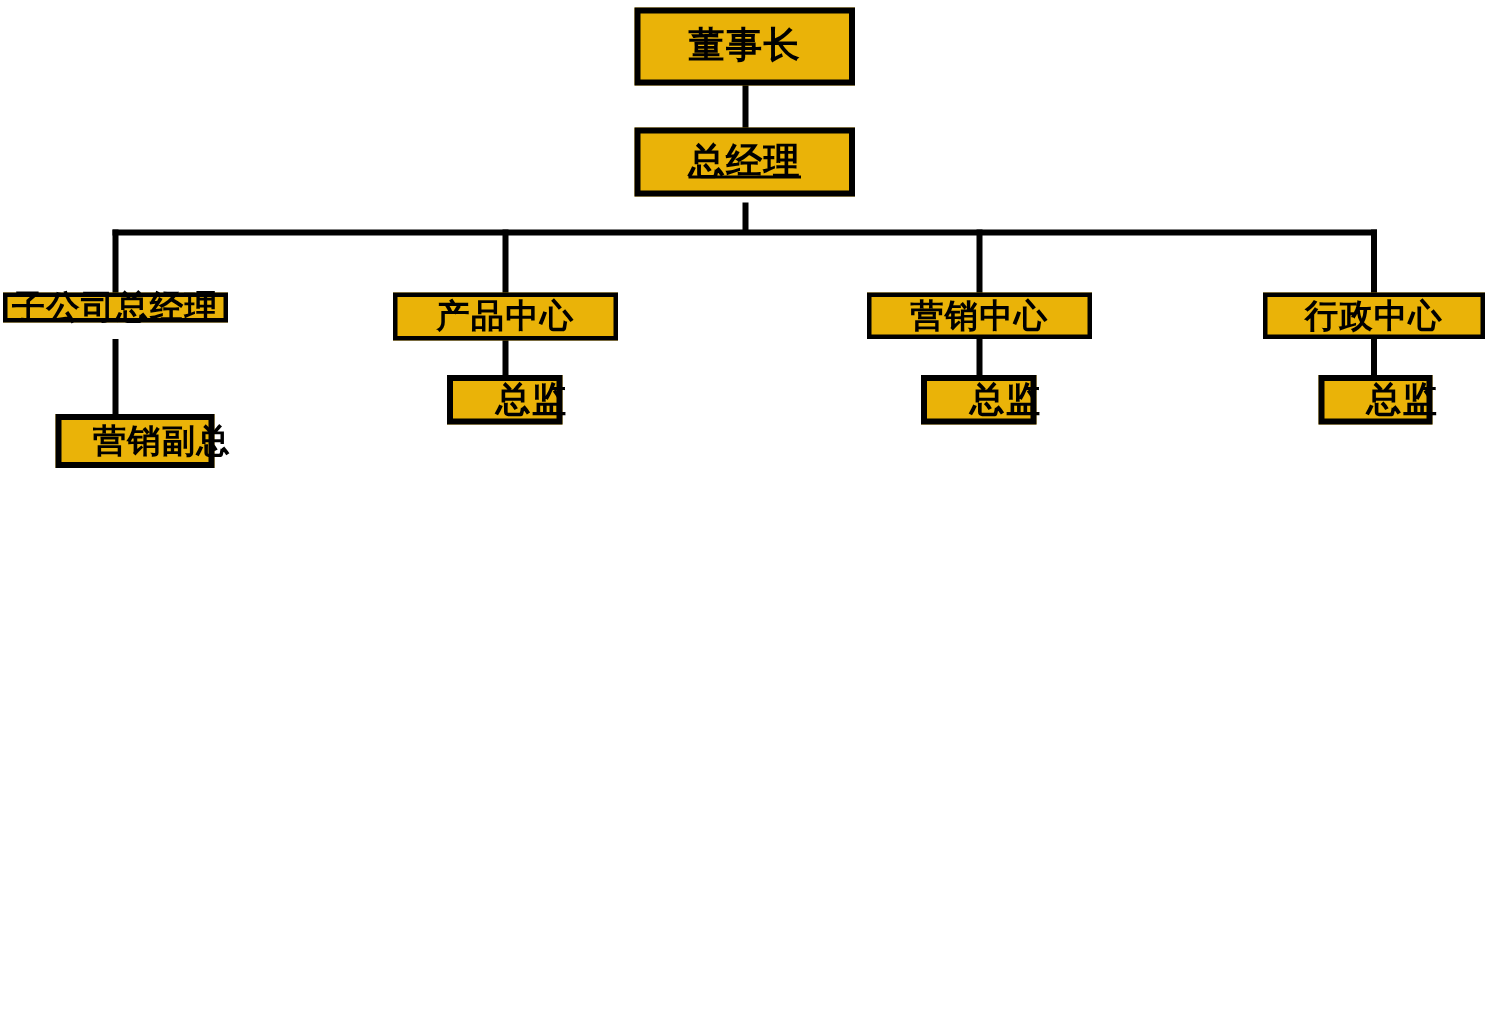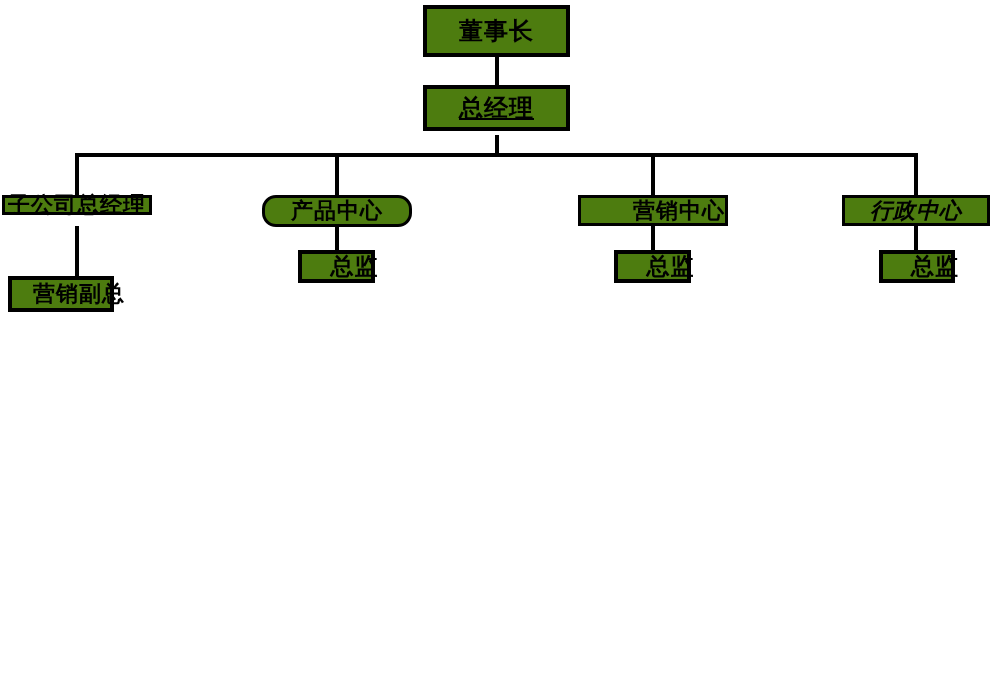--- a/index.html
+++ b/index.html
@@ -11,21 +11,21 @@
     position: relative;
     width: 1000px;
     height: 676px;
     background: #ffffff;
     overflow: hidden;
     font-family: "Liberation Sans", "DejaVu Sans", sans-serif;
   }
   .node {
     position: absolute;
     box-sizing: border-box;
-    background: #4d7c0f;
+    background: #eab308;
     border: 3px solid #000000;
     color: #000000;
     display: flex;
     align-items: center;
     justify-content: center;
     font-weight: bold;
     letter-spacing: 1px;
     white-space: nowrap;
     line-height: 1;
   }
@@ -67,31 +67,31 @@
     <span>董事长</span>
   </div>
 
   <div class="node lvl2" style="left:423px; top:85px; width:147px; height:46px;text-decoration:underline;">
     <span>总经理</span>
   </div>
 
   <div class="node lvl3" style="left:2px; top:195px; width:150px; height:20px;">
     <span>子公司总经理</span>
   </div>
-  <div class="node lvl3" style="left:262px; top:195px; width:150px; height:32px;border-radius:14px;">
+  <div class="node lvl3" style="left:262px; top:195px; width:150px; height:32px;">
     <span>产品中心</span>
   </div>
-  <div class="node lvl3" style="left:578px; top:195px; width:150px; height:31px;justify-content:flex-end;">
+  <div class="node lvl3" style="left:578px; top:195px; width:150px; height:31px;">
     <span>营销中心</span>
   </div>
-  <div class="node lvl3" style="left:842px; top:195px; width:148px; height:31px;font-style:italic;">
+  <div class="node lvl3" style="left:842px; top:195px; width:148px; height:31px;">
     <span>行政中心</span>
   </div>
 
-  <div class="node lvl4" style="left:8px; top:276px; width:106px; height:36px; font-size:22px;">
+  <div class="node lvl4" style="left:37px; top:276px; width:106px; height:36px; font-size:22px;">
     <span>营销副总</span>
   </div>
   <div class="node lvl4" style="left:298px; top:250px; width:77px; height:33px;">
     <span>总监</span>
   </div>
   <div class="node lvl4" style="left:614px; top:250px; width:77px; height:33px;">
     <span>总监</span>
   </div>
   <div class="node lvl4" style="left:879px; top:250px; width:76px; height:33px;">
     <span>总监</span>

